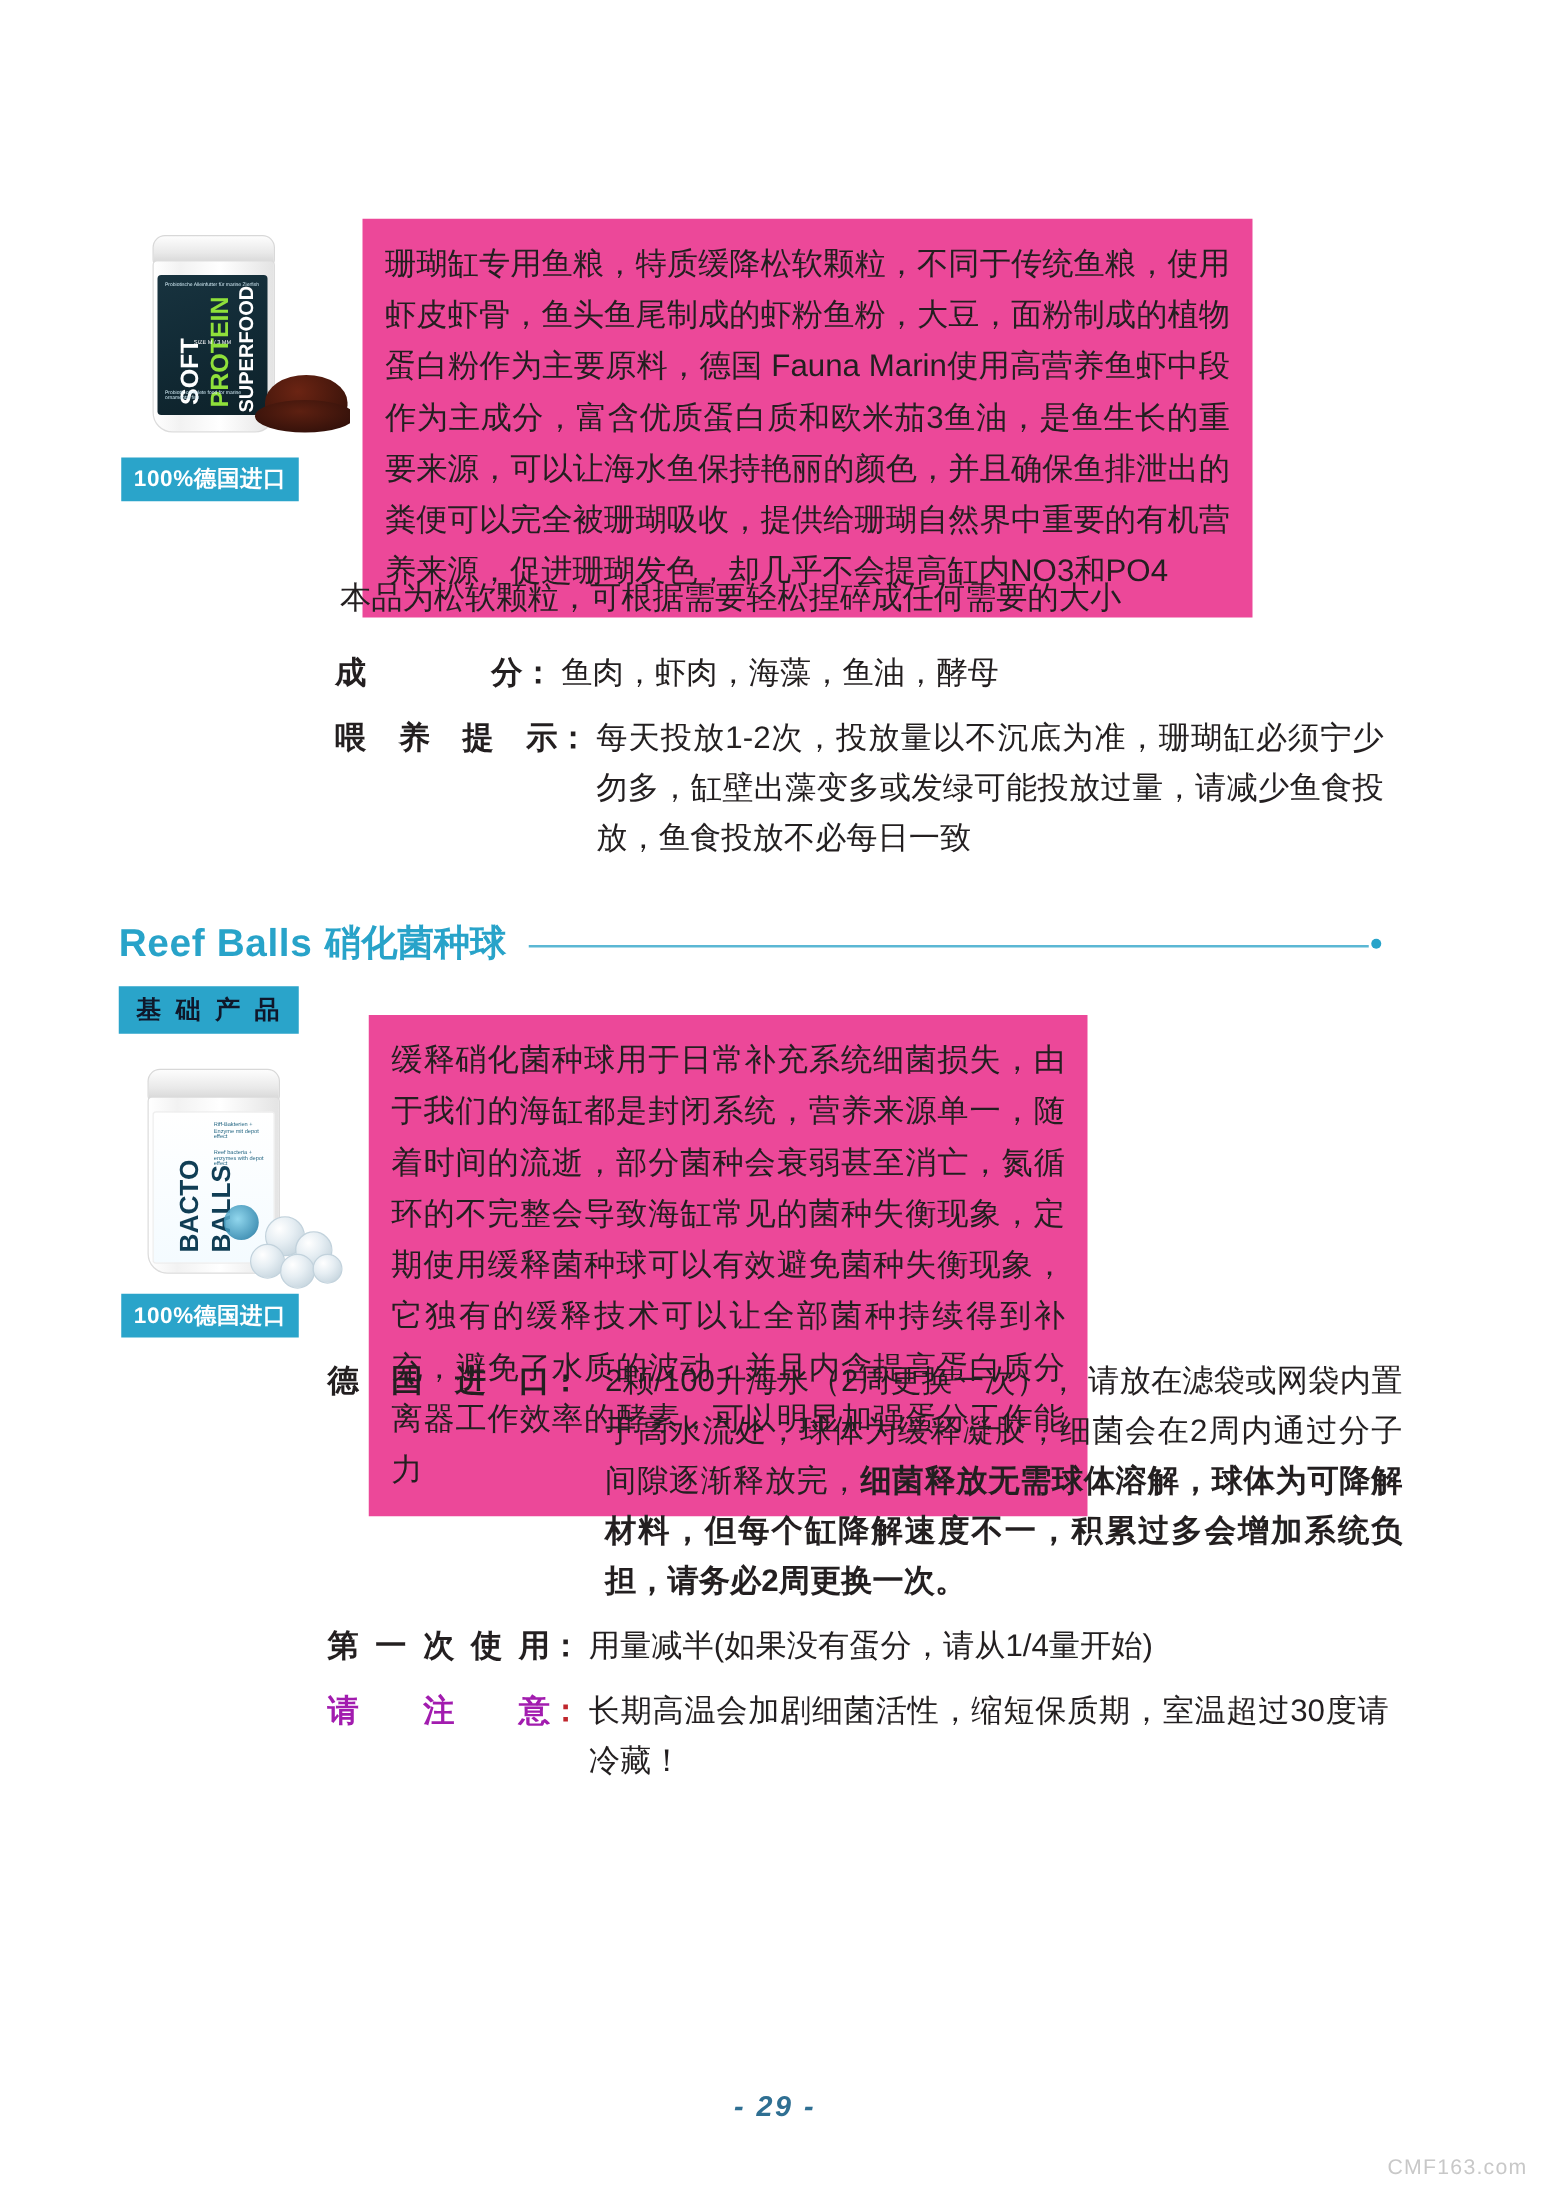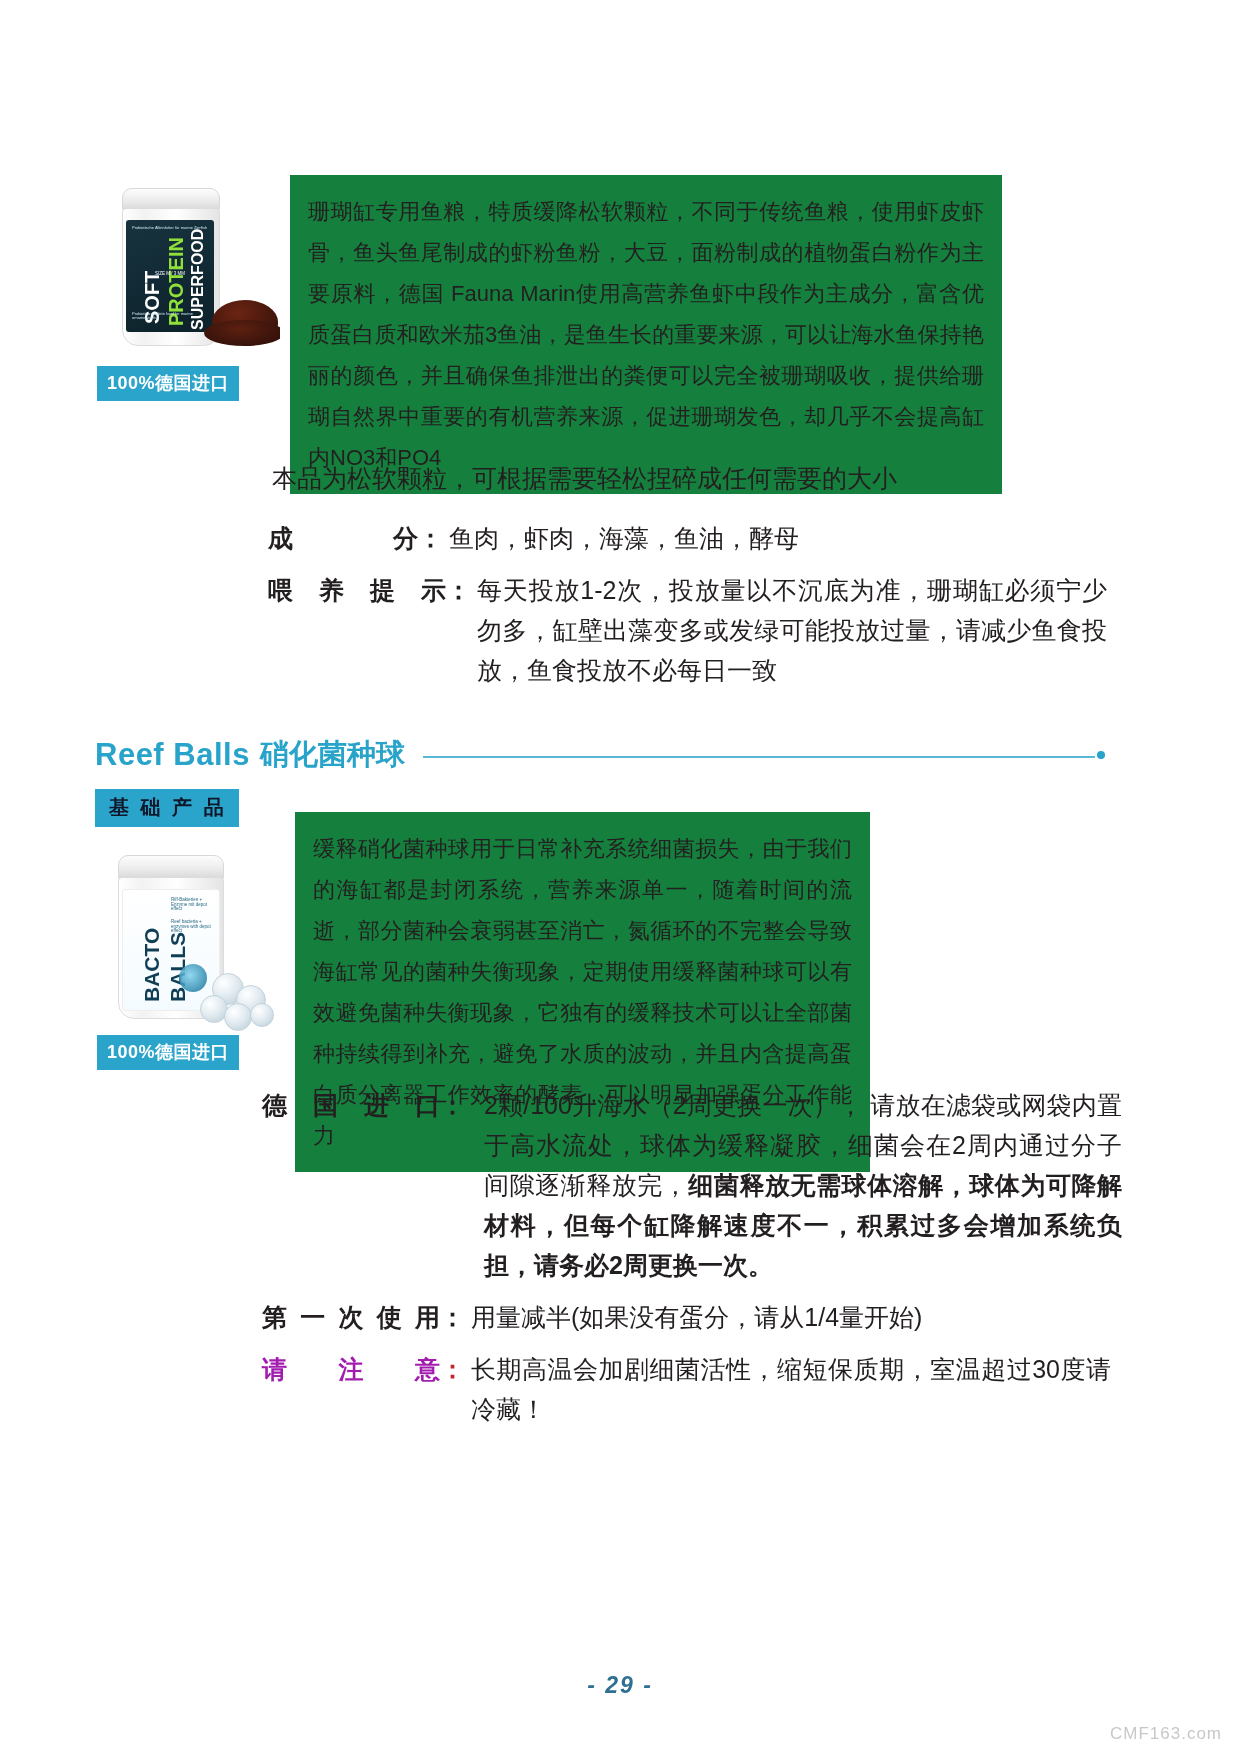--- a/index.html
+++ b/index.html
@@ -78,23 +78,23 @@
     background: #2aa4ca;
     color: #ffffff;
     font-size: 18px;
     font-weight: bold;
     padding: 5px 10px 6px 10px;
     white-space: nowrap;
     letter-spacing: 0.5px;
   }
   .desc-box {
     position: absolute;
-    background: #15803d;
+    background: #ec4899;
     color: #231f20;
-    font-size: 22px;
+    font-size: 25px;
     line-height: 41px;
     padding: 16px 18px 16px 18px;
     text-align: justify;
     box-sizing: border-box;
   }
 
   
   .photo {
     position: absolute;
     overflow: hidden;

